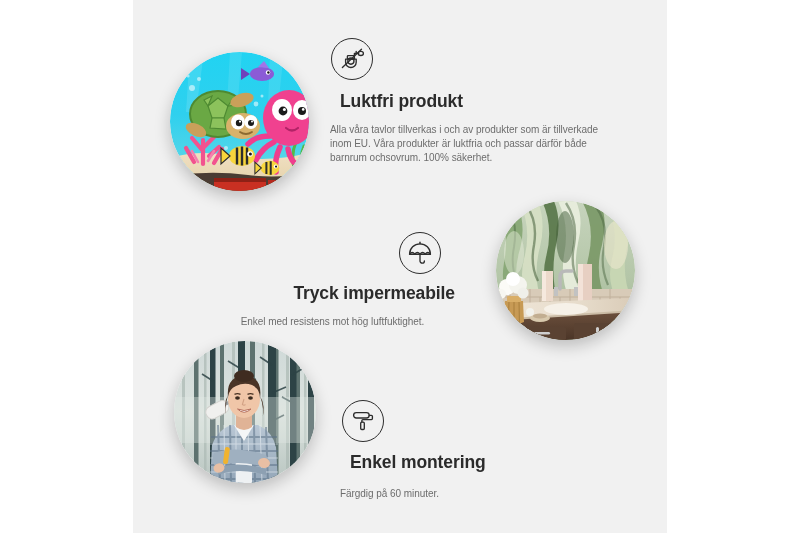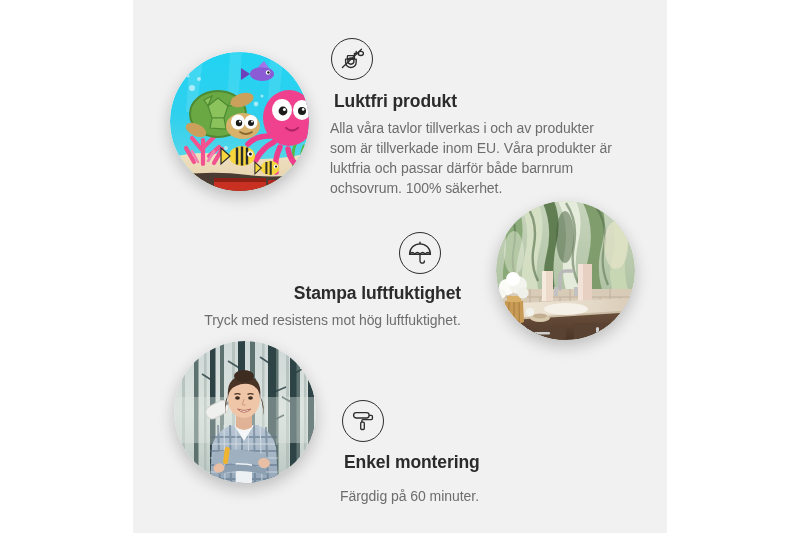--- a/index.html
+++ b/index.html
@@ -46,25 +46,25 @@
     display: flex;
     align-items: center;
     justify-content: center;
     box-sizing: border-box;
   }
   .feat-title {
     font-size: 17.5px;
     font-weight: bold;
     color: #2b2b2b;
     line-height: 1.25;
-    margin: 4px;
+    margin: 10px;
     letter-spacing: -0.1px;
   }
   .feat-body {
-    font-size: 14px;
+    font-size: 10px;
     color: #6d6d6d;
     line-height: 1.42;
     margin: 0;
     letter-spacing: -0.05px;
   }
 
   
   #f1 { left: 330px; top: 38px; width: 300px; }
   #f1 .icon-wrap { margin-left: 1px; }
   #f1 .feat-title { margin-top: 11px; }
@@ -495,22 +495,22 @@
           <path d="M2.6 14.2 a10.4 10.4 0 0 1 20.8 0 z"></path>
           <path d="M13 3.8 V2.2"></path>
           <path d="M13 14.2 V21 a2.2 2.2 0 0 0 4.4 0"></path>
           <path d="M2.6 14.2 q2.6 -3.4 5.2 0"></path>
           <path d="M7.8 14.2 q2.6 -3.4 5.2 0"></path>
           <path d="M13 14.2 q2.6 -3.4 5.2 0"></path>
           <path d="M18.2 14.2 q2.6 -3.4 5.2 0"></path>
         </svg>
       </div>
     </div>
-    <h3 class="feat-title">Stampa luftfuktighet</h3>
-    <p class="feat-body">Tryck med resistens mot hög luftfuktighet.</p>
+    <h3 class="feat-title">Tryck impermeabile</h3>
+    <p class="feat-body">Enkel med resistens mot hög luftfuktighet.</p>
   </div>
 
   <div class="feature feature-text" id="f3">
     <div class="icon-wrap">
       <svg width="26" height="26" viewBox="0 0 26 26" fill="none" stroke="#2d2d2d" stroke-width="1.35" stroke-linecap="round" stroke-linejoin="round">
         <rect x="3.6" y="4.6" width="15.6" height="5.4" rx="2.7"></rect>
         <path d="M19.2 7.3 h2.2 a1 1 0 0 1 1 1 v2.3 a1 1 0 0 1 -1 1 h-8.5 a1 1 0 0 0 -1 1 v1.5"></path>
         <rect x="10.7" y="14.1" width="3.6" height="7.4" rx="1.1"></rect>
       </svg>
     </div>

